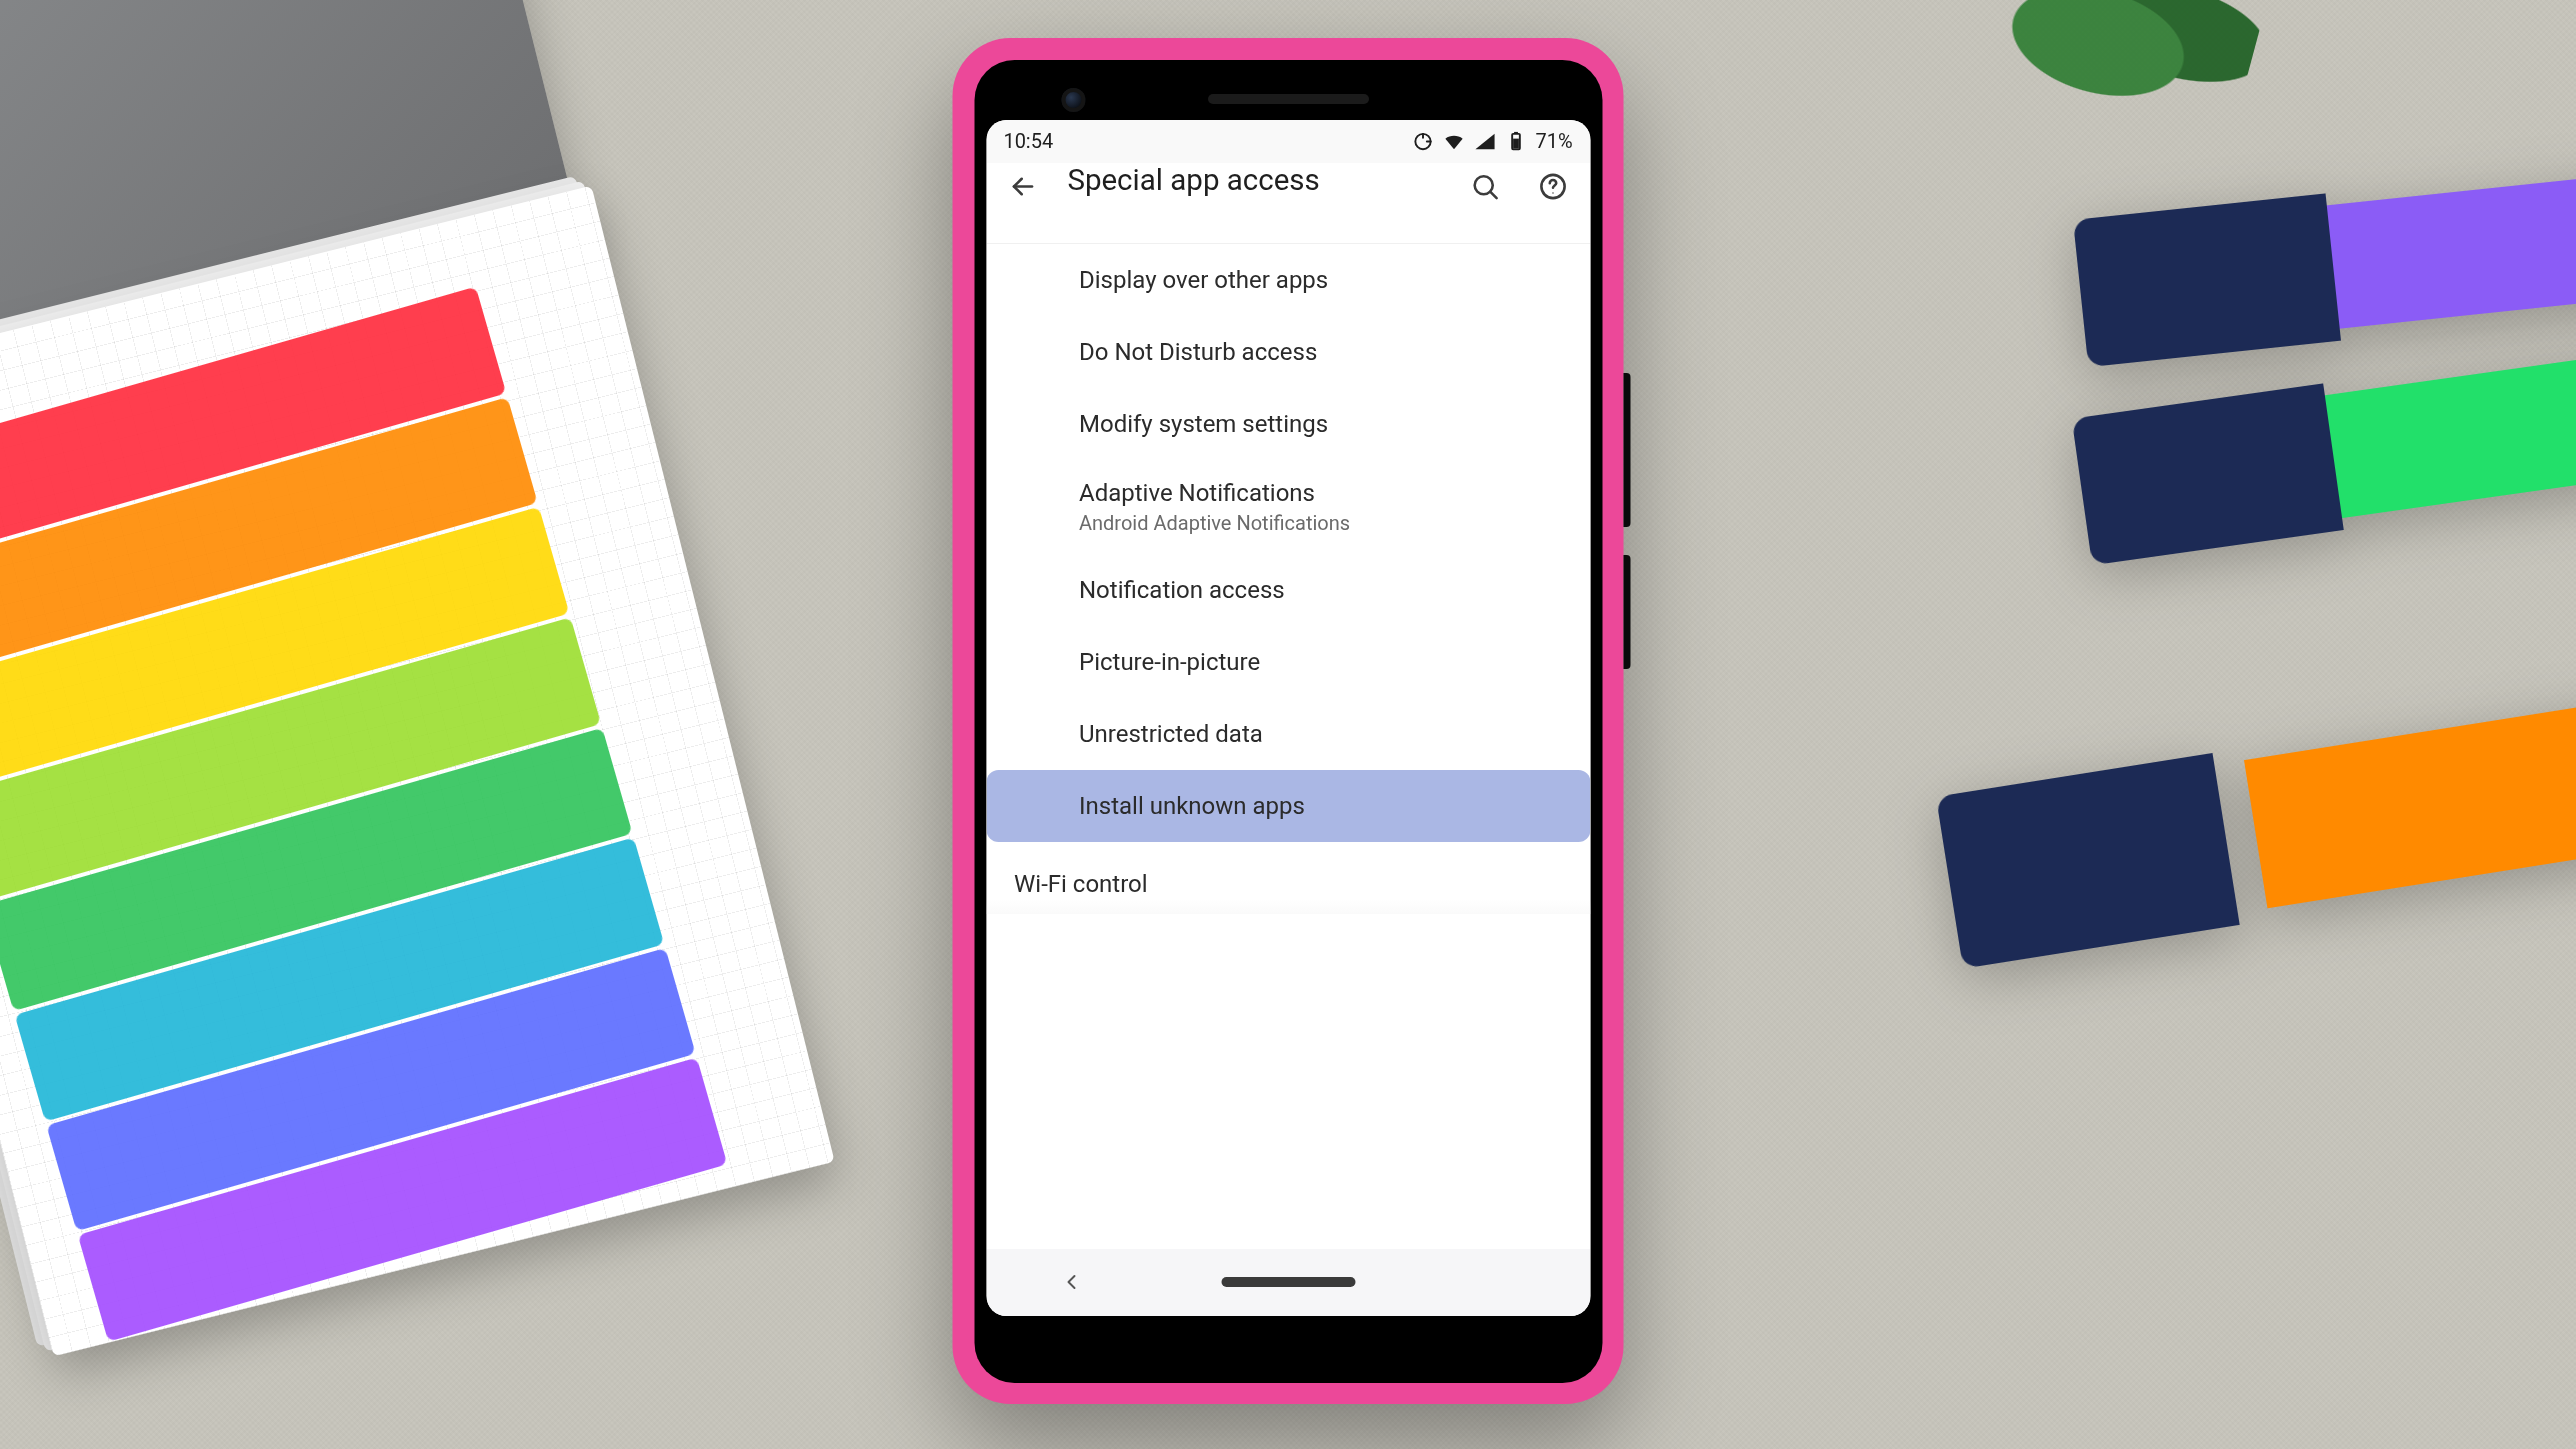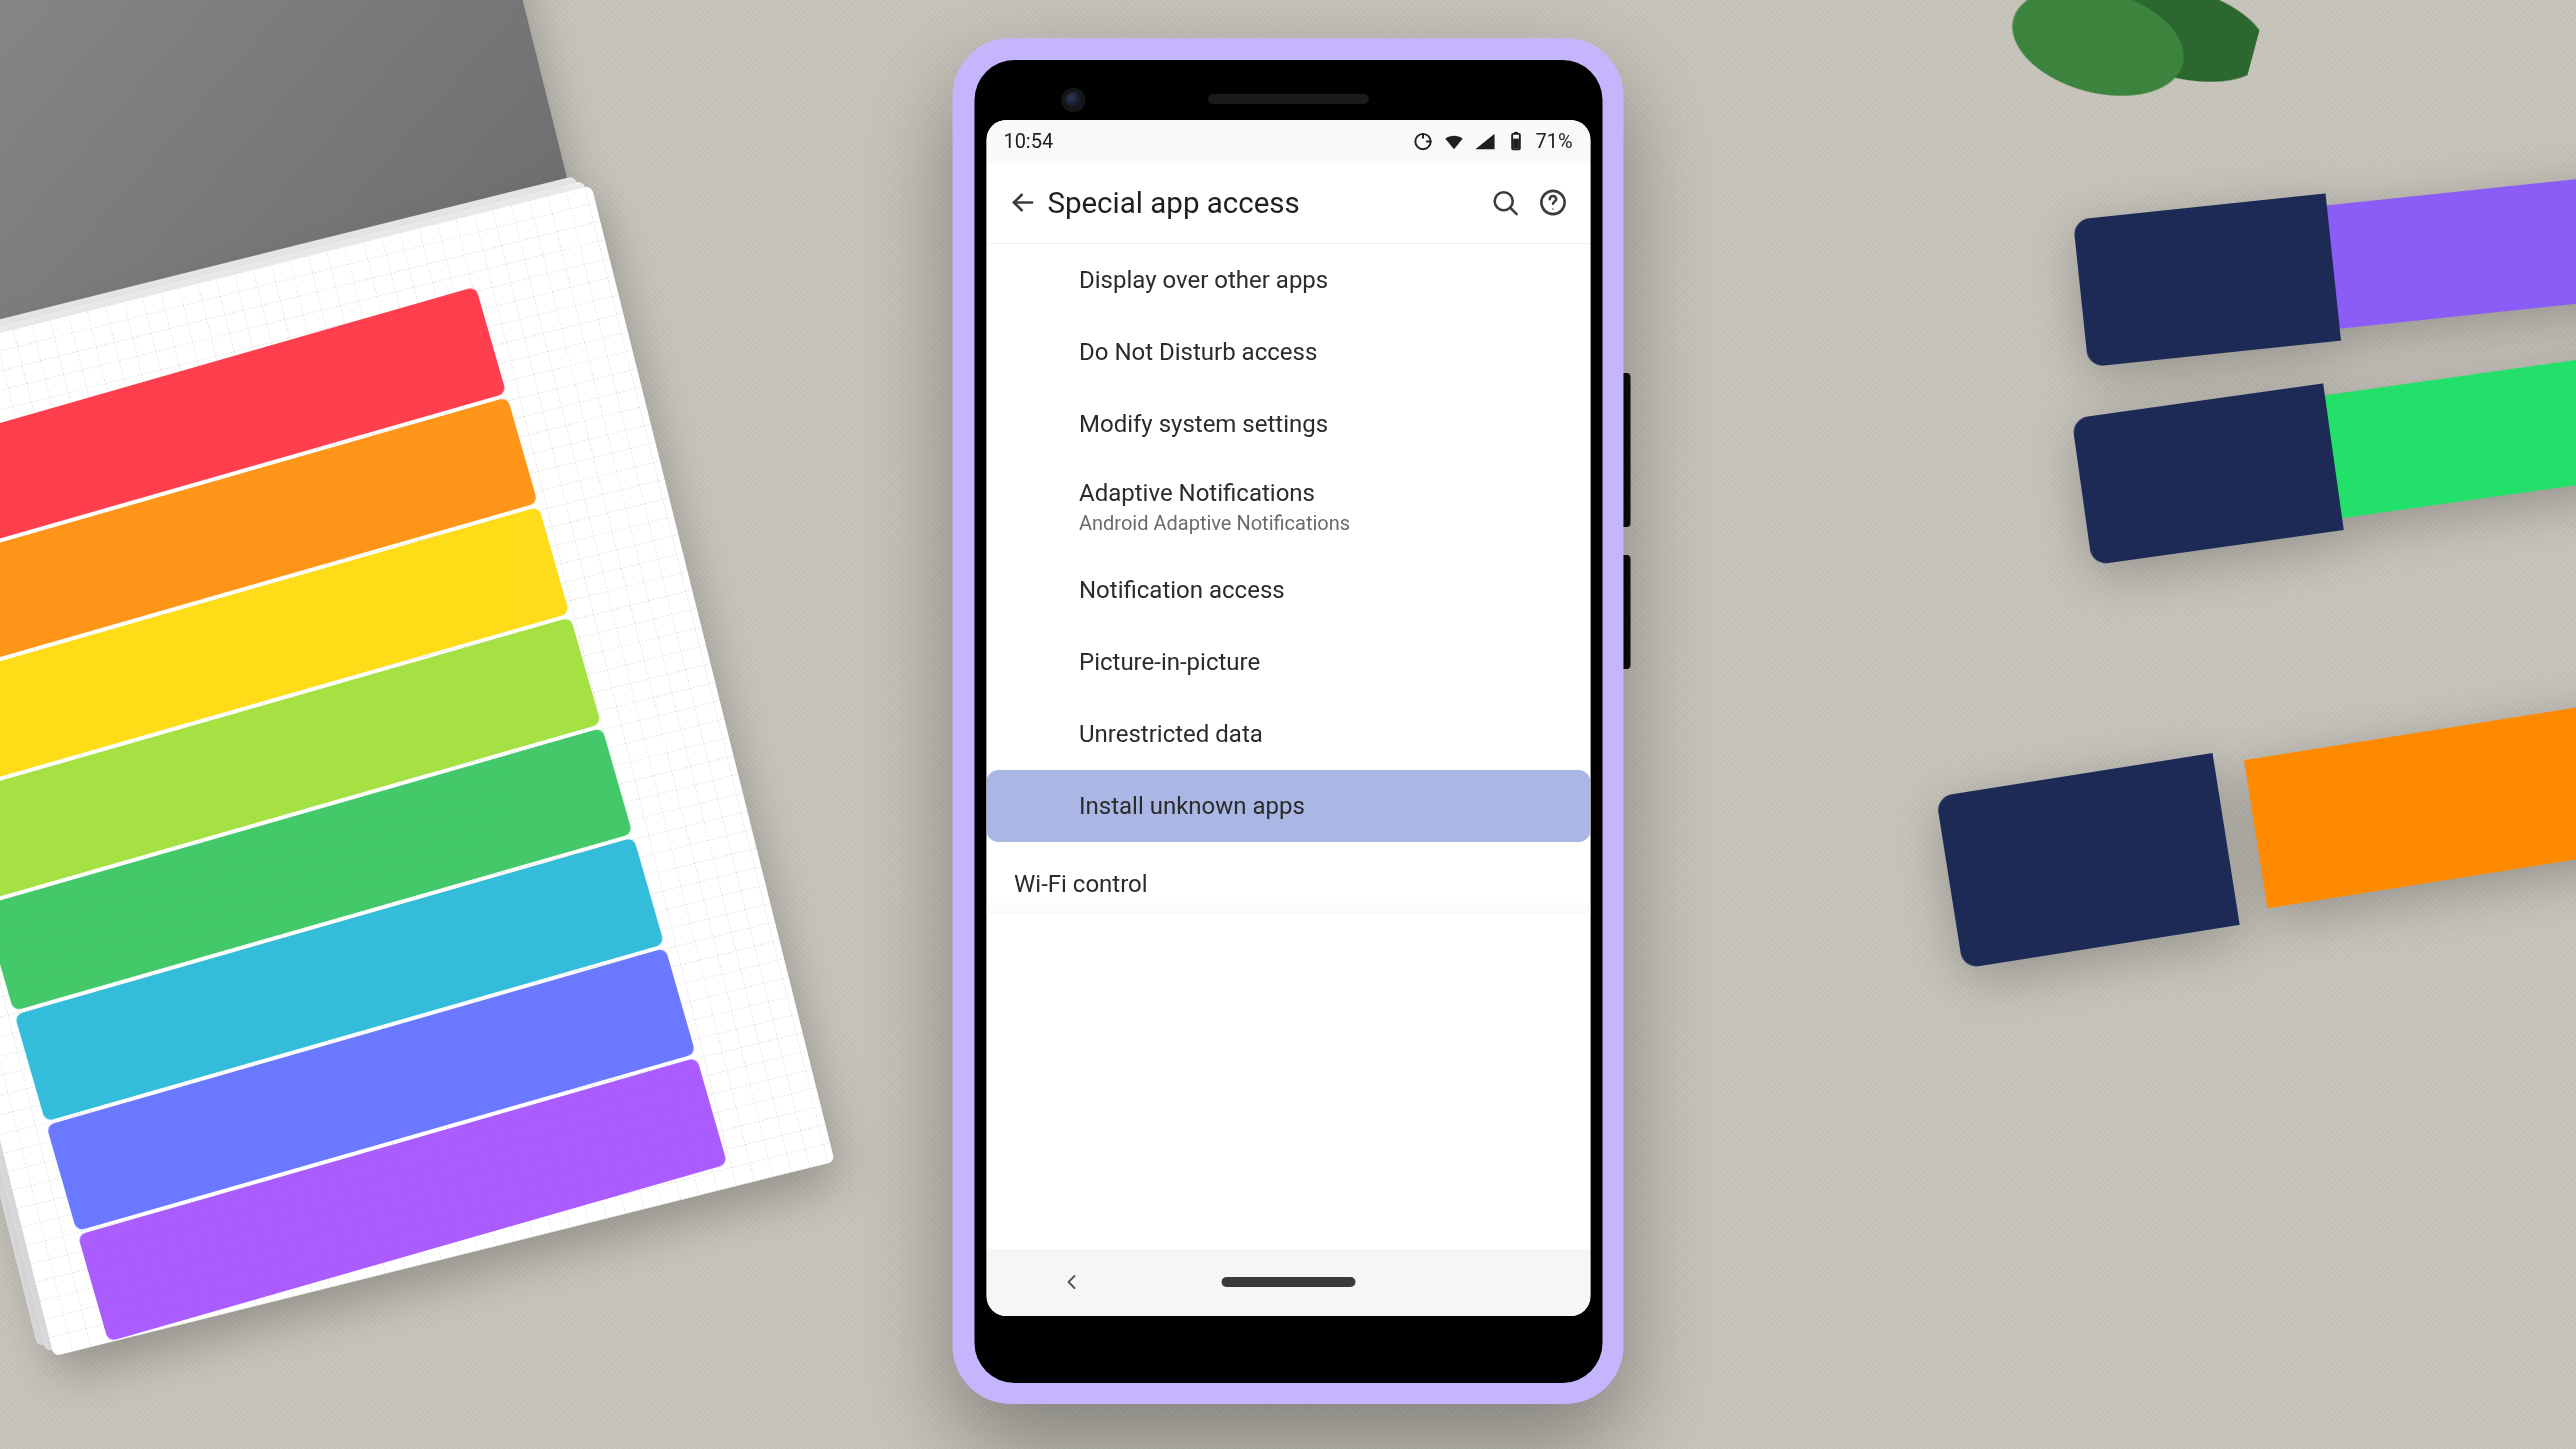--- a/index.html
+++ b/index.html
@@ -87,21 +87,21 @@
                   radial-gradient(ellipse at 70% 40%, #1b5e20 0 35%, transparent 36%);
       transform: rotate(15deg);
       opacity: 0.9;
     }
 
     
     .phone {
       position: absolute;
       top: 38px; left: 50%; transform: translateX(-50%);
       width: 671px; height: 1366px;
-      background: #c4b5fd;
+      background: #ec4899;
       border-radius: 58px;
       box-shadow: 0 40px 94px rgba(0,0,0,0.35);
       padding: 21.5px;
     }
     .phone .sidebtn{ position:absolute; right:-6.7px; width:6.7px; background:#0a0a0a; border-radius:0 4px 4px 0;}
     .phone .sb1{ top:335px; height:154px;}
     .phone .sb2{ top:517px; height:114px;}
     .bezel {
       position: relative; width: 100%; height: 100%;
       background: #000; border-radius: 40px;
@@ -133,22 +133,23 @@
       color: #1e1e1e;
       background: #f9f9f9;
     }
     .statusbar .right { display:flex; align-items:center; gap:8px; }
     .ic { display:inline-flex; width:23px; height:23px; }
     .ic svg{width:100%;height:100%;}
 
     
     .appbar {
       height: 81px;
-      display:flex; align-items:center;
+      display:flex; 
       padding: 0 13.4px;
+      gap: 20px;
       background: #fff;
       border-bottom: 0.7px solid rgba(0,0,0,0.06);
     }
     .appbar .title {
       flex: 1;
       font-size: 29.5px;
       color: #1f1f1f;
       font-weight: 400;
     }
     .iconbtn {

